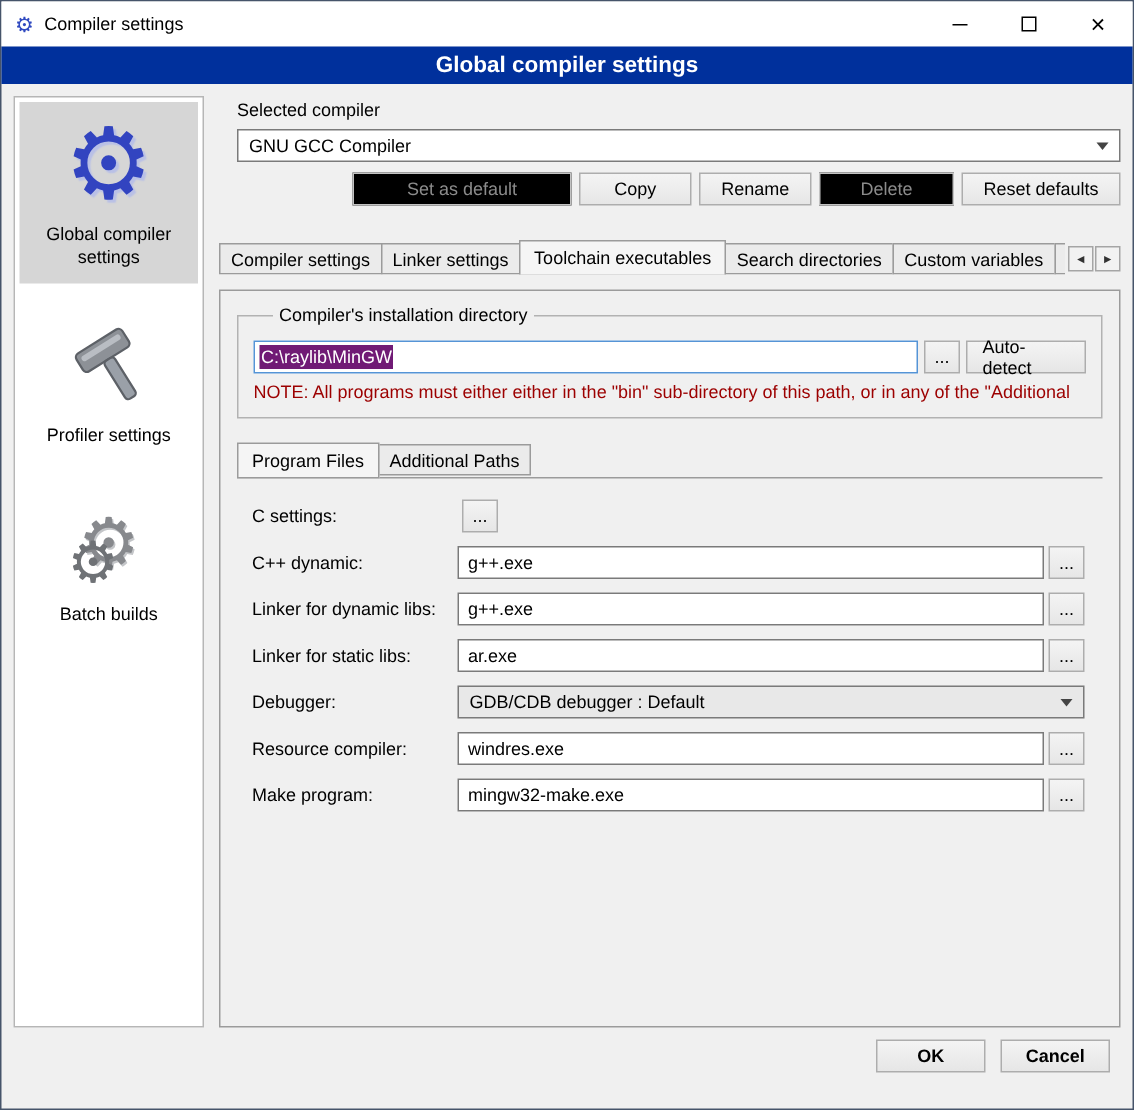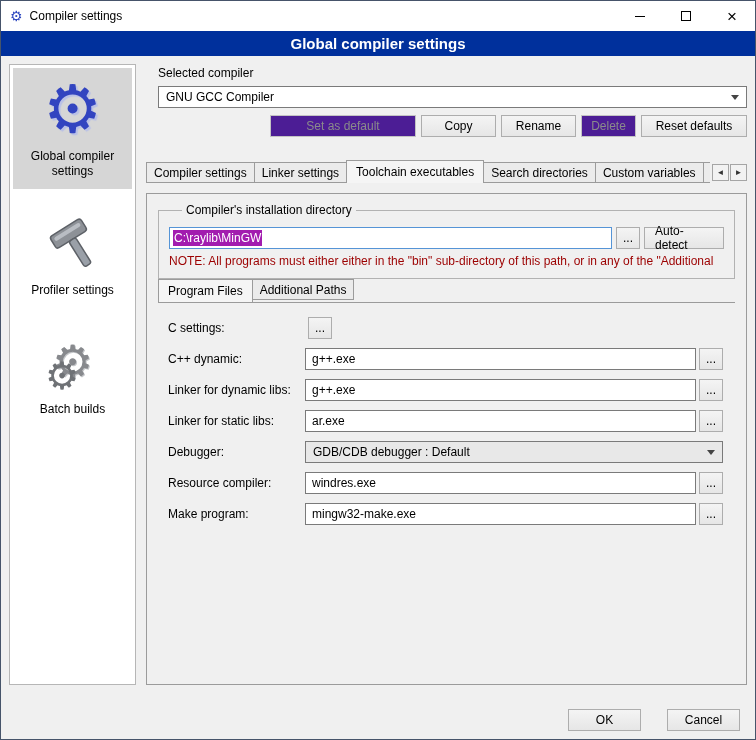--- a/index.html
+++ b/index.html
@@ -37,58 +37,58 @@
   .main { flex: 1 1 auto; margin-left: 10px; display: flex; flex-direction: column; min-width: 0; gap: 10px; }
   .compiler-section { padding-left: 12px; }
   .sect-label { margin: 2px 0 6px 0; }
 
   .combo { height: 22px; background: #fff; border: 1px solid #7a7a7a; display: flex; align-items: center; padding: 0 7px; position: relative; }
   .combo-text { flex: 1; overflow: hidden; white-space: nowrap; }
   .combo-arrow { width: 0; height: 0; border-left: 4px solid transparent; border-right: 4px solid transparent; border-top: 5px solid #444; margin-left: 6px; }
 
   .btn-row { display: flex; justify-content: flex-end; gap: 5px; margin-top: 7px; }
   .btn { height: 22px; background: linear-gradient(#f4f4f4, #e6e6e6); border: 1px solid #adadad; font-family: "Liberation Sans", sans-serif; font-size: 12px; display: flex; align-items: center; justify-content: center; padding: 0 10px; cursor: default; }
-  .btn.disabled { color: #8b8b8b; background: #4c1d95; border-color: #c3c3c3; text-align: right; }
-  .w-setdef { width: 146px; } .w-copy { width: 75px; } .w-rename { width: 75px; } .w-delete { width: 55px; } .w-reset { width: 106px; }
+  .btn.disabled { color: #8b8b8b; background: #000000; border-color: #c3c3c3; text-align: right; }
+  .w-setdef { width: 146px; } .w-copy { width: 75px; } .w-rename { width: 75px; } .w-delete { width: 90px; } .w-reset { width: 106px; }
 
   
   .tabs-row { display: flex; align-items: flex-end; margin-top: 13px; }
   .tabs-scroller { flex: 1 1 auto; display: flex; align-items: flex-end; overflow: hidden; min-width: 0; }
   .tab { flex: 0 0 auto; height: 21px; line-height: 20px; padding: 0 7px; background: #ebebeb; border: 1px solid #9b9b9b; margin-right: -1px; white-space: nowrap; position: relative; }
   .tab.active { height: 24px; line-height: 23px; background: #f5f5f5; z-index: 2; margin-bottom: -1px; padding: 0 9px; }
   .tab.clipped { width: 38px; overflow: hidden; }
   .tab-arrows { flex: 0 0 auto; display: flex; gap: 1px; margin-left: 2px; margin-bottom: 2px; }
   .tab-arrow { width: 17px; height: 17px; border: 1px solid #a5a5a5; background: #f2f2f2; font-size: 8px; display: flex; align-items: center; justify-content: center; color: #333; }
 
   
   .tabpanel { flex: 1 1 auto; border: 1px solid #9b9b9b; background: #f0f0f0; padding: 10px 11px; overflow: hidden; position: relative; z-index: 1; }
 
   
   .groupbox { position: relative; border: 1px solid #b2b2b2; padding: 16px 10px 10px 10px; margin-top: 6px; }
   .groupbox-legend { position: absolute; top: -8px; left: 23px; background: #f0f0f0; padding: 0 4px; }
 
   .dir-row { display: flex; align-items: center; gap: 4px; }
   .dir-input { flex: 1 1 auto; height: 22px; border: 1px solid #5594d6; background: #fff; display: flex; align-items: center; padding: 0 3px; overflow: hidden; white-space: nowrap; }
-  .sel-text { background: #a21caf; color: #fff; padding: 1px 1px; text-align: right; }
+  .sel-text { background: #701a75; color: #fff; padding: 1px 1px; text-align: right; }
   .browse-btn { width: 24px; flex: 0 0 24px; height: 22px; padding: 0; }
   .autodetect-btn { width: 80px; flex: 0 0 80px; }
   .note { color: #9c0000; margin-top: 5px; white-space: nowrap; overflow: hidden; }
 
   
-  .subtabs { display: flex; align-items: flex-start; margin-top: 0; }
+  .subtabs { display: flex; align-items: center; margin-top: 16px; }
   .subpage { border-top: 1px solid #9b9b9b; padding: 14px 12px 0 10px; }
 
   .field-row { display: flex; align-items: center; margin-bottom: 9px; }
   .field-label { flex: 0 0 137px; width: 137px; }
   .field-input { flex: 1 1 auto; height: 22px; border: 1px solid #7a7a7a; background: #fff; display: flex; align-items: center; padding: 0 6px; overflow: hidden; white-space: nowrap; }
   .field-browse { margin-left: 3px; }
   .field-combo { flex: 1 1 auto; background: #e8e8e8; }
 
   
-  .footer { flex: 0 0 46px; display: flex; align-items: flex-end; justify-content: flex-end; gap: 26px; padding: 0 15px 8px 0; }
+  .footer { flex: 0 0 46px; display: flex; align-items: flex-start; justify-content: flex-end; gap: 10px; padding: 0 15px 8px 0; font-weight: bold; }
   .w-ok, .w-cancel { width: 73px; }
 </style>
 </head>
 <body>
 
 <div class="window">
 
   <div class="titlebar">
     <span class="win-icon">⚙</span>
     <span class="win-title">Compiler settings</span>

